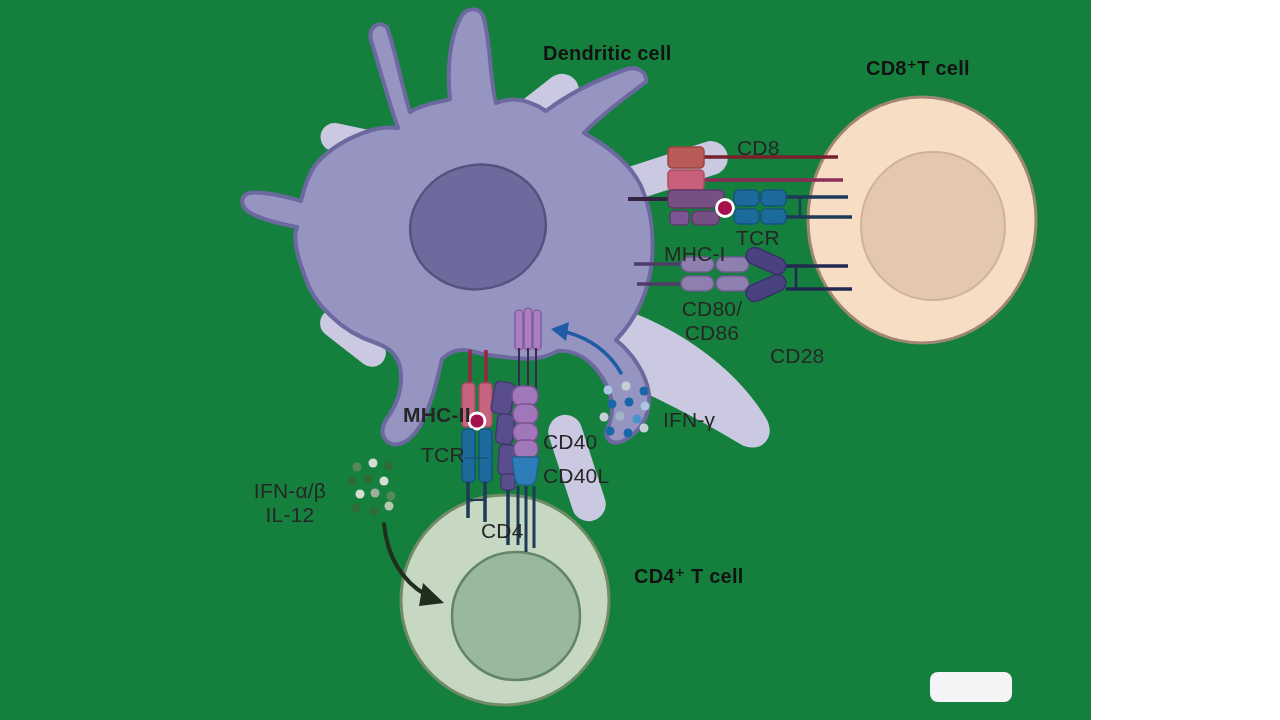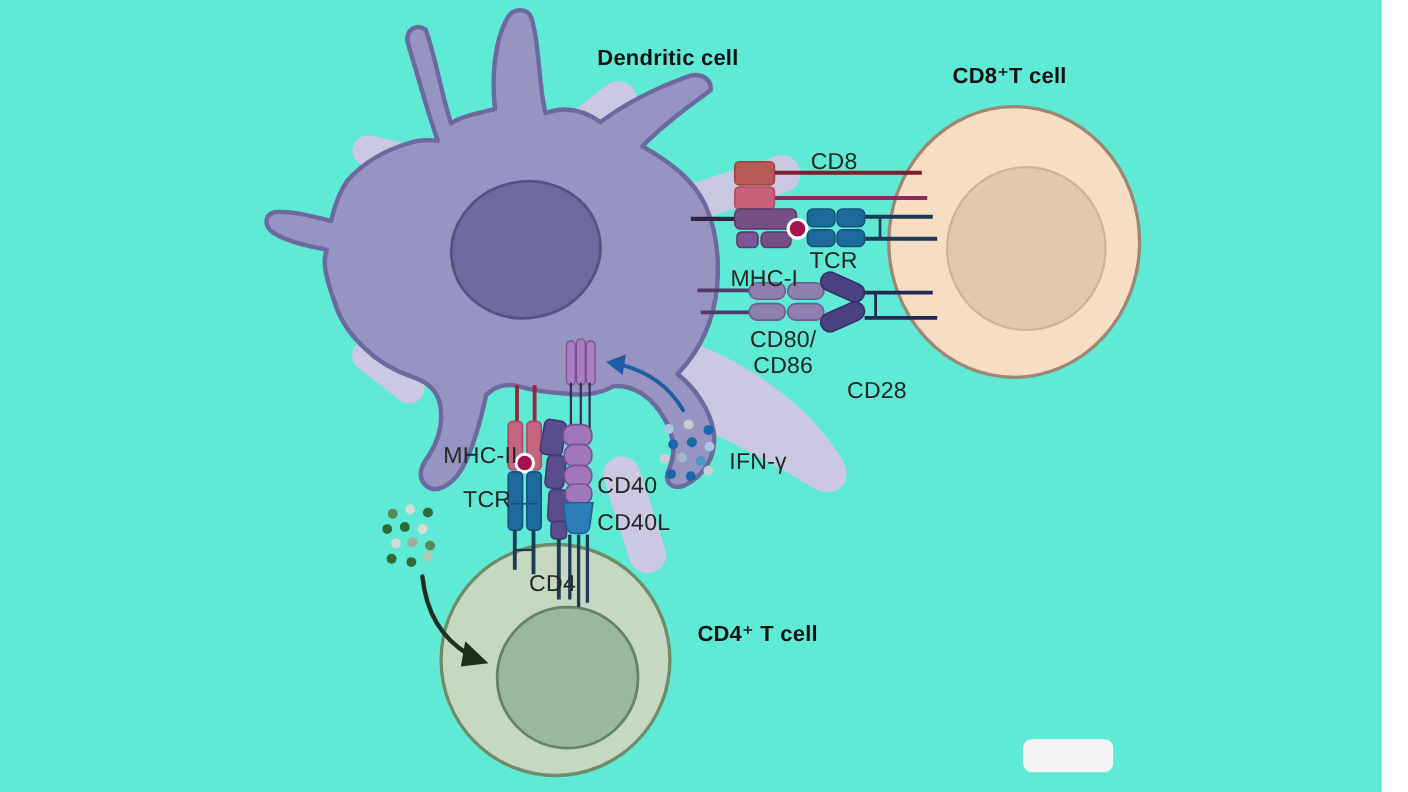--- a/index.html
+++ b/index.html
@@ -1,16 +1,16 @@
 <!DOCTYPE html>
 <html><head>
 <meta charset="utf-8">
 <style>
   html,body{margin:0;padding:0;background:#ffffff;}
-  .stage{position:relative;width:1256px;height:720px;background:#5eead4;overflow:hidden;
+  .stage{position:relative;width:1091px;height:720px;background:#15803d;overflow:hidden;
          font-family:"Liberation Sans","DejaVu Sans",sans-serif;}
   .stage svg{position:absolute;left:0;top:0;}
   .lbl{position:absolute;font-size:21px;color:#262626;white-space:nowrap;letter-spacing:.2px;}
   .lbl.bold{font-weight:bold;font-size:20px;color:#121212;}
   .lbl.center{text-align:center;white-space:normal;line-height:1.12;}
   .lbl span{display:block;}
 </style>
 </head>
 <body>
 
@@ -192,21 +192,25 @@
   <div class="lbl" style="left:737px;top:136px;">CD8</div>
   <div class="lbl" style="left:664px;top:226px;margin-top:16px;">MHC-I</div>
   <div class="lbl" style="left:736px;top:226px;">TCR</div>
 
   <div class="lbl center" style="left:676px;top:297px;width:72px;">
     <span>CD80/</span>
     <span>CD86</span>
   </div>
   <div class="lbl" style="left:770px;top:297px;margin-top:47px;">CD28</div>
 
-  <div class="lbl" style="left:403px;top:403px;">MHC-II</div>
+  <div class="lbl" style="left:403px;top:403px;font-weight:bold;">MHC-II</div>
   <div class="lbl" style="left:421px;top:443px;">TCR</div>
   <div class="lbl" style="left:543px;top:430px;text-align:right;">CD40</div>
   <div class="lbl" style="left:543px;top:464px;">CD40L</div>
   <div class="lbl" style="left:481px;top:519px;">CD4</div>
 
   <div class="lbl" style="left:663px;top:408px;">IFN-γ</div>
+  <div class="lbl center" style="left:240px;top:479px;width:100px;">
+    <span>IFN-α/β</span>
+    <span>IL-12</span>
+  </div>
 
 </div>
 
 </body></html>

